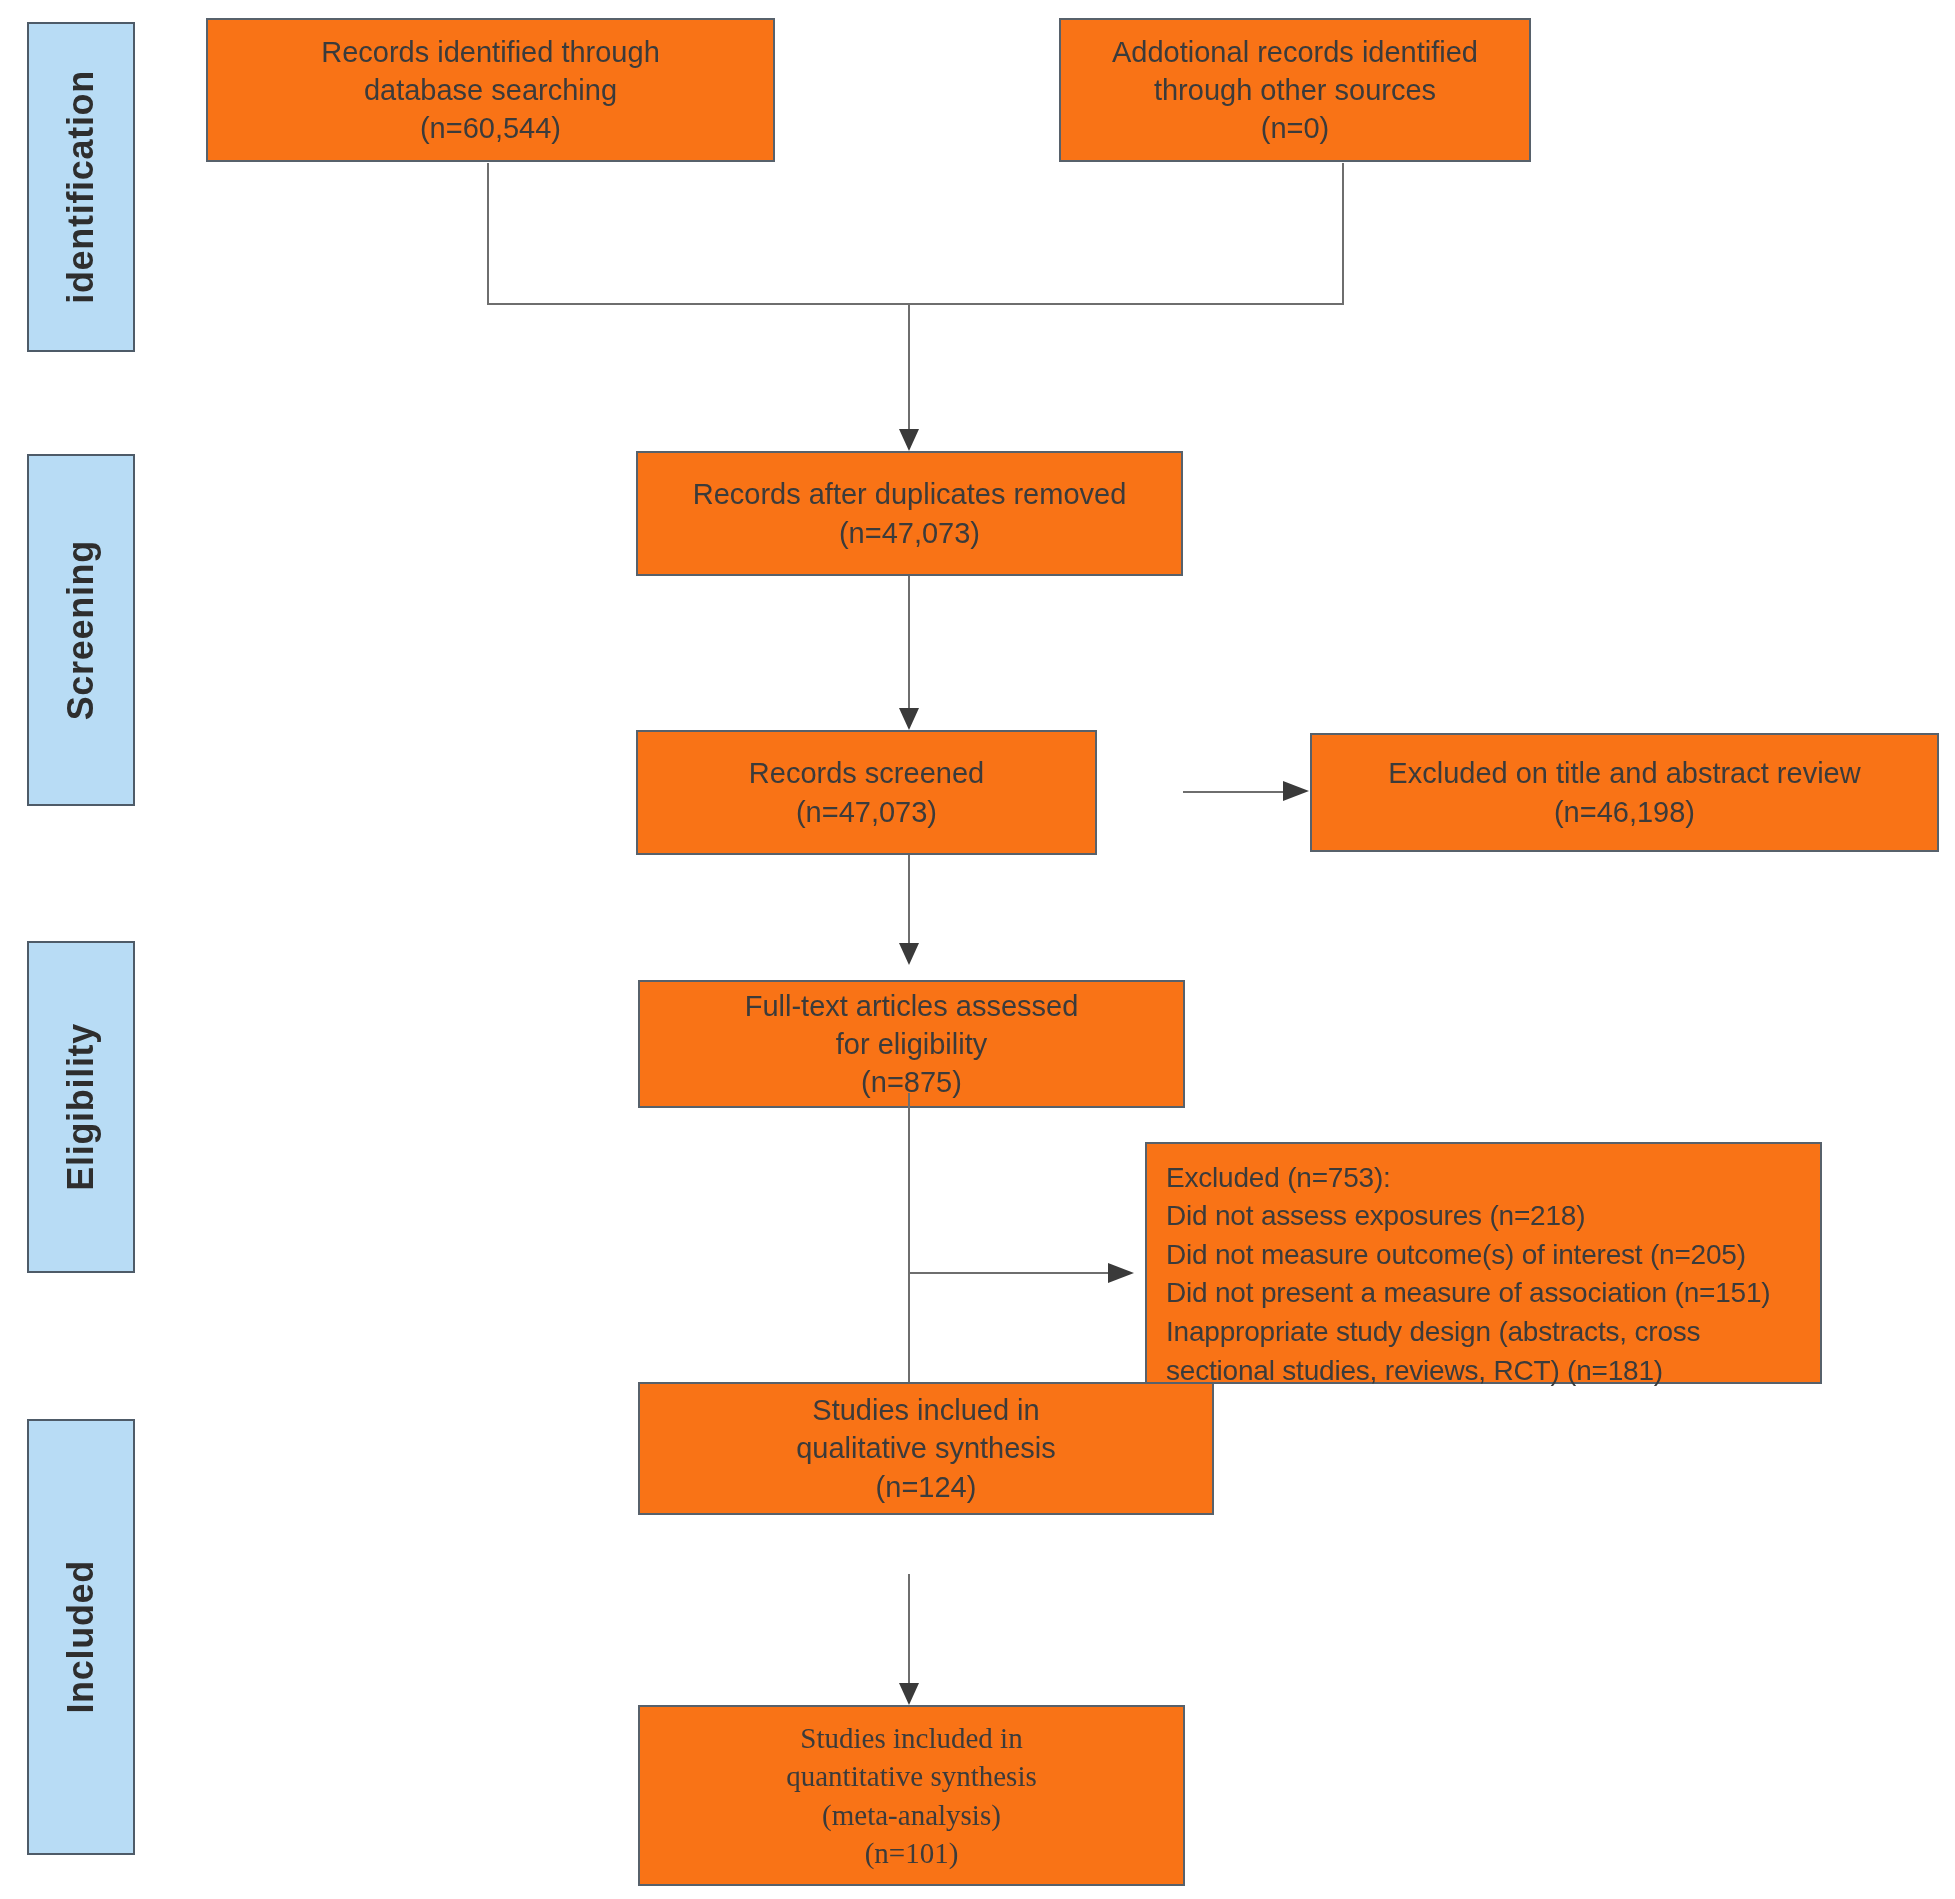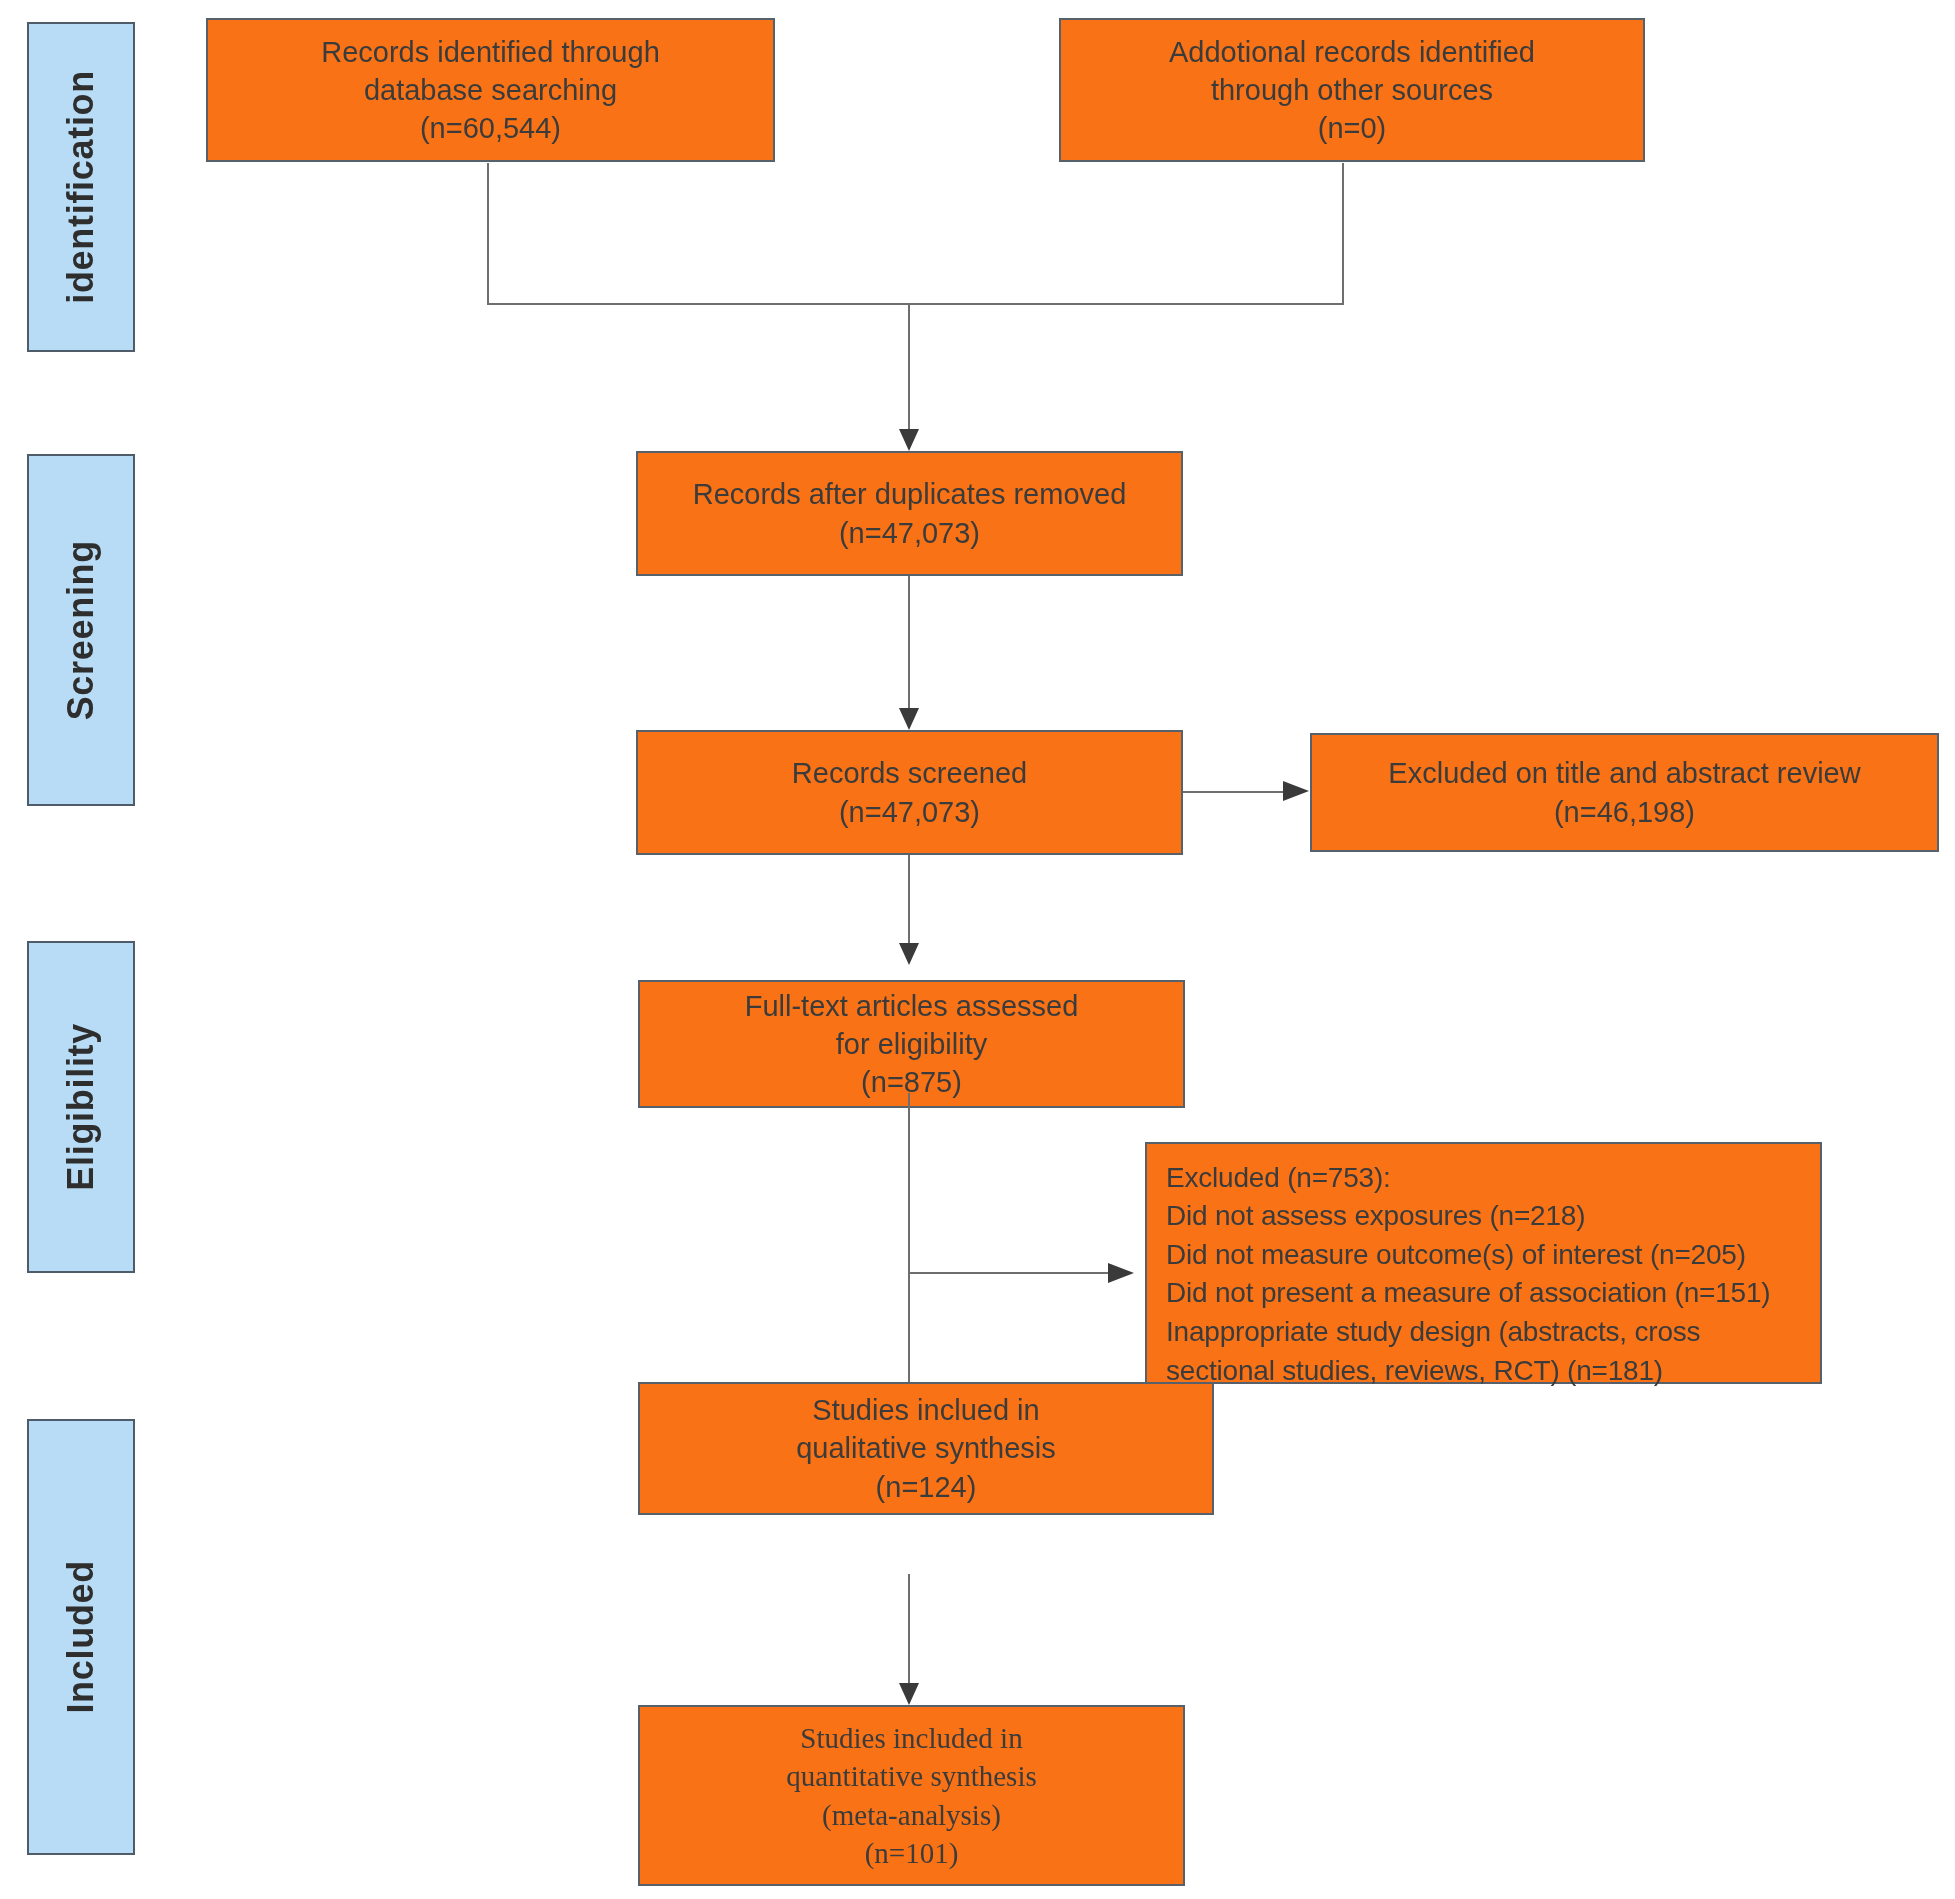--- a/index.html
+++ b/index.html
@@ -86,37 +86,37 @@
   <div class="stage" style="top:941px;height:332px;">
     <span class="vlabel">Eligibility</span>
   </div>
   <div class="stage" style="top:1419px;height:436px;">
     <span class="vlabel">Included</span>
   </div>
 
   <div class="fbox" style="left:206px;top:18px;width:569px;height:144px;">Records identified through
 database searching
 (n=60,544)</div>
-  <div class="fbox" style="left:1059px;top:18px;width:586px;height:144px;">Addotional records identified
+  <div class="fbox" style="left:1059px;top:18px;width:472px;height:144px;">Addotional records identified
 through other sources
 (n=0)</div>
 
   <div class="line" style="left:487px;top:163px;width:2.2px;height:142px;"></div>
   <div class="line" style="left:1342px;top:163px;width:2.2px;height:142px;"></div>
   <div class="line" style="left:487px;top:303px;width:857px;height:2.2px;"></div>
   <div class="line" style="left:908px;top:304px;width:2.2px;height:126px;"></div>
   <div class="arrow-down" style="left:899px;top:429px;"></div>
 
   <div class="fbox" style="left:636px;top:451px;width:547px;height:125px;">Records after duplicates removed
 (n=47,073)</div>
 
   <div class="line" style="left:908px;top:576px;width:2.2px;height:133px;"></div>
   <div class="arrow-down" style="left:899px;top:708px;"></div>
 
-  <div class="fbox" style="left:636px;top:730px;width:547px;height:125px;">Records screened
+  <div class="fbox" style="left:636px;top:730px;width:461px;height:125px;">Records screened
 (n=47,073)</div>
 
   <div class="line" style="left:1183px;top:791px;width:102px;height:2.2px;"></div>
   <div class="arrow-right" style="left:1283px;top:781px;"></div>
 
   <div class="fbox" style="left:1310px;top:733px;width:629px;height:119px;">Excluded on title and abstract review
 (n=46,198)</div>
 
   <div class="line" style="left:908px;top:855px;width:2.2px;height:90px;"></div>
   <div class="arrow-down" style="left:899px;top:943px;"></div>

